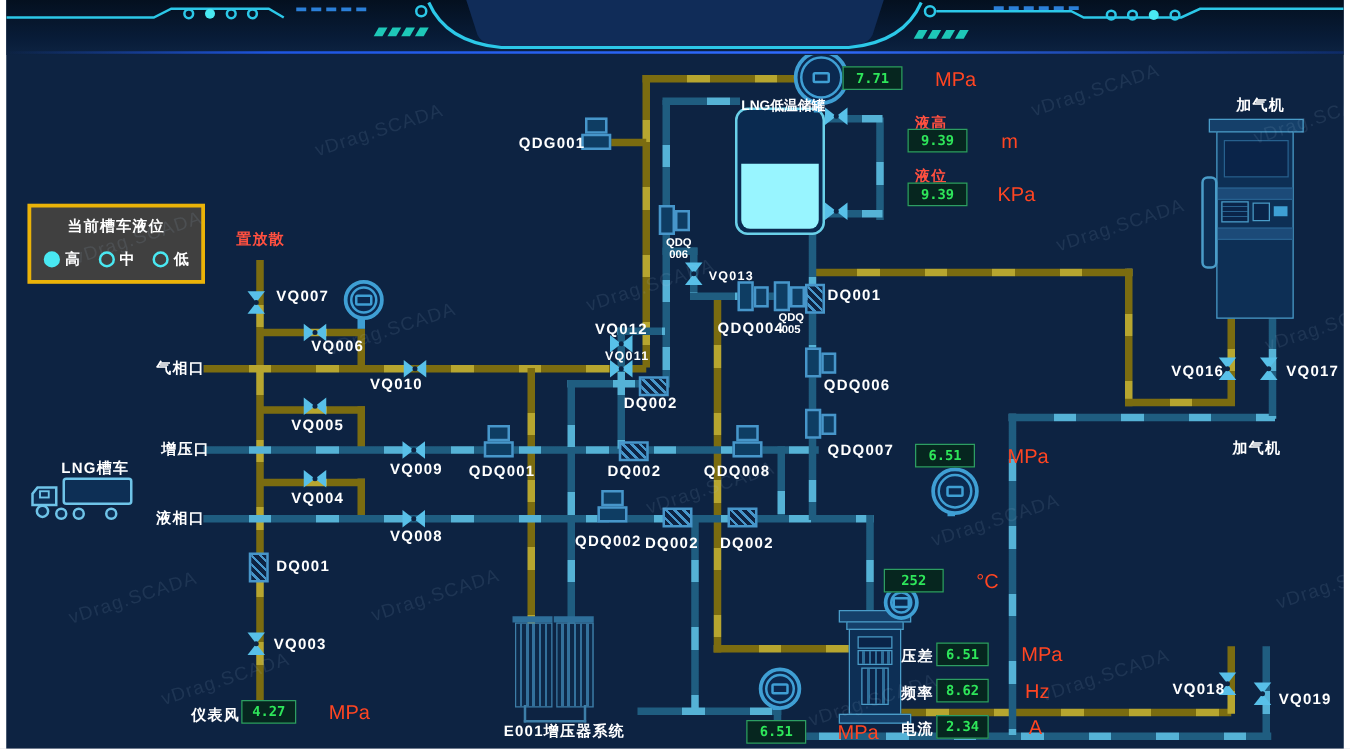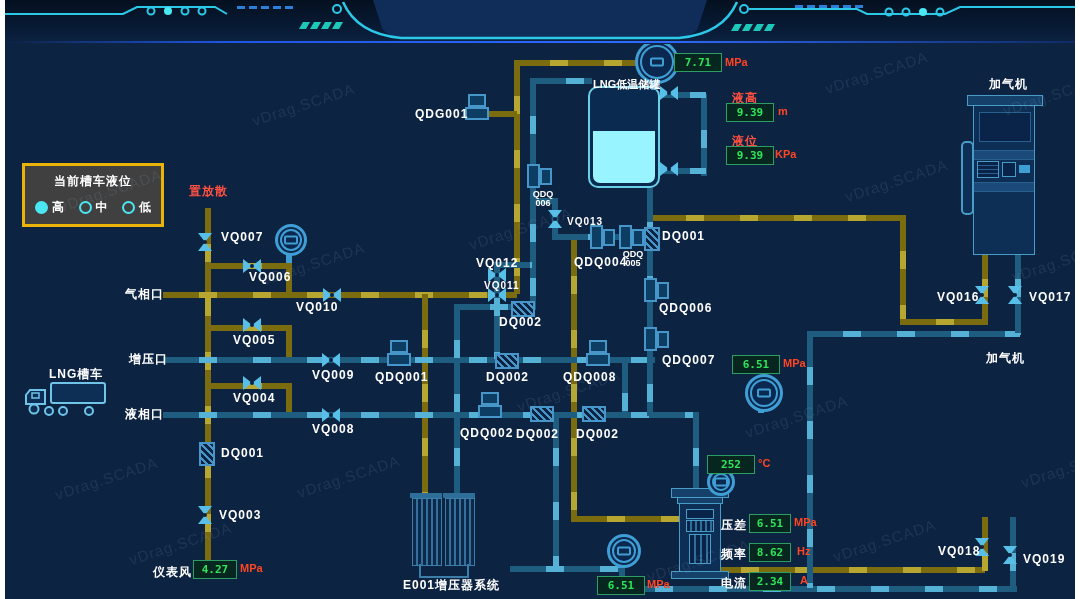--- a/index.html
+++ b/index.html
@@ -9,21 +9,21 @@
   .hdr svg{position:absolute;left:0;top:0;}
   .title{position:absolute;left:0;right:0;top:9px;text-align:center;color:#ffffff;font-size:16px;font-weight:bold;letter-spacing:2px;z-index:9;}
   .hline{position:absolute;left:0;top:41px;width:1070px;height:2px;background:linear-gradient(90deg,rgba(20,80,255,0) 0%,#1e55e0 20%,#2f6bff 60%,rgba(20,80,255,.2) 100%);z-index:8;}
   
   .lbl{position:absolute;color:#ffffff;font-weight:bold;font-size:12px;letter-spacing:1px;white-space:pre;z-index:5;}
   .lbl.sm{font-size:9px;letter-spacing:0;line-height:9px;text-align:center;}
   .lbl.t10{font-size:10px;}
   .lbl.t11{font-size:11px;}
   .red{color:#ff5040;}
   .grn{color:#27e24b;}
-  .unit{position:absolute;color:#ff4522;font-size:11px;font-weight:bold;z-index:5;white-space:nowrap;}
+  .unit{position:absolute;color:#ff4522;font-size:16px;font-weight:normal;z-index:5;white-space:nowrap;margin-left:23px;}
   .box{position:absolute;width:46px;height:17px;background:#06261f;border:1px solid #2d9e63;color:#2ee65a;font-size:11px;font-weight:bold;text-align:center;line-height:17px;z-index:5;font-family:"DejaVu Sans Mono",monospace;}
   
   .ph{position:absolute;height:6px;z-index:1;}
   .pv{position:absolute;width:6px;z-index:1;}
   .yh{background:repeating-linear-gradient(90deg,#7b6c10 0 36px,#b7a62f 36px 54px);}
   .yv{background:repeating-linear-gradient(180deg,#7b6c10 0 36px,#b7a62f 36px 54px);}
   .ch{background:repeating-linear-gradient(90deg,#1f5d80 0 36px,#55b2d6 36px 54px);}
   .cv{background:repeating-linear-gradient(180deg,#1f5d80 0 36px,#55b2d6 36px 54px);}
   
   .bow{position:absolute;width:18px;height:14px;z-index:3;}

